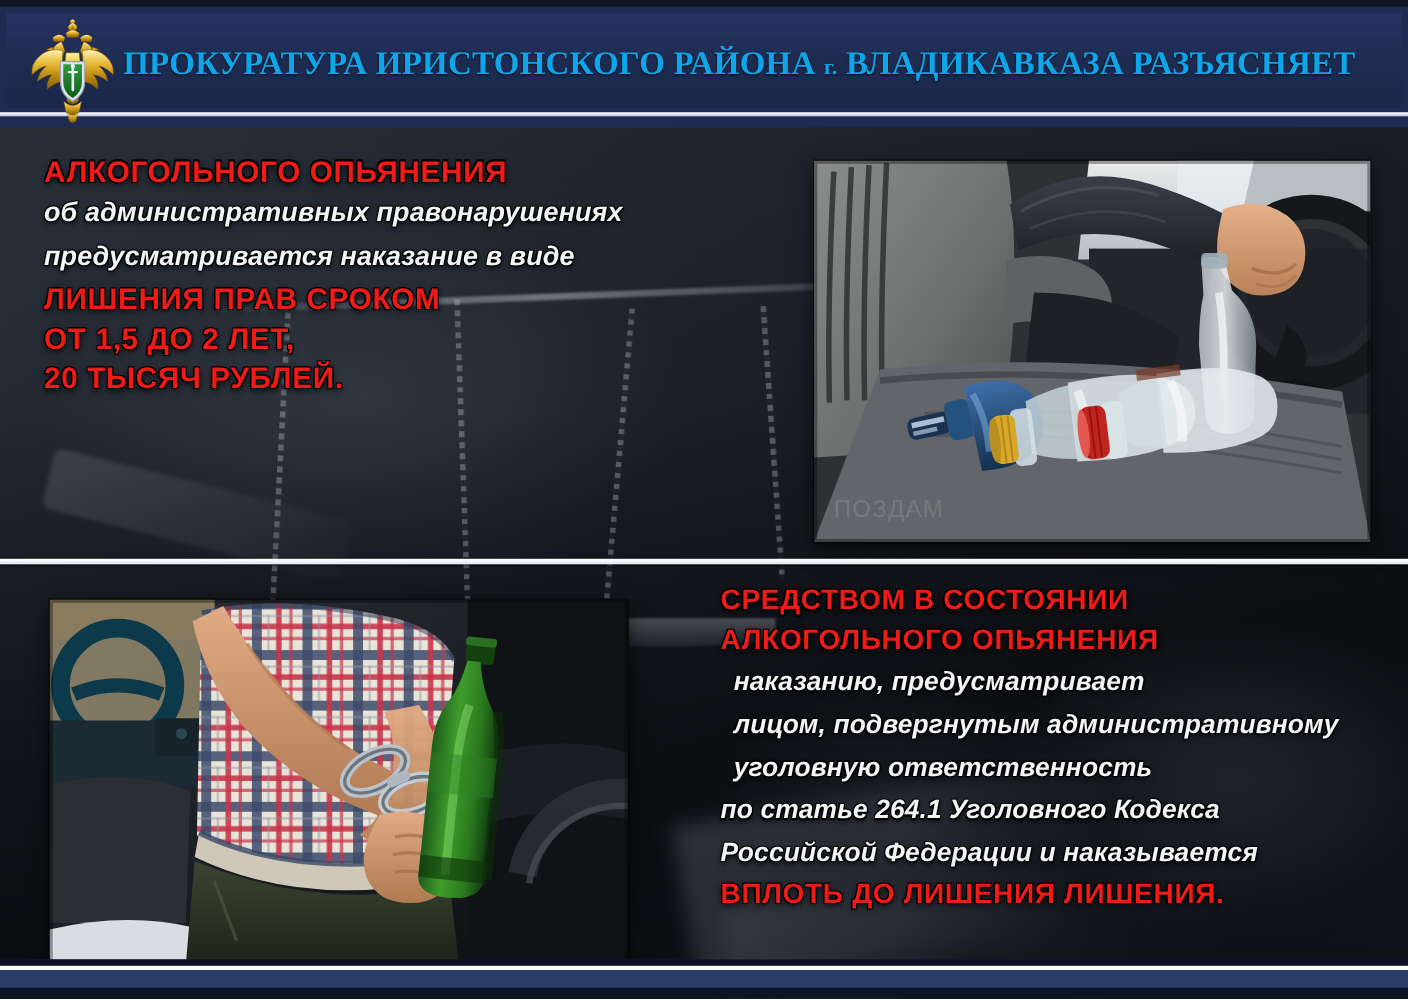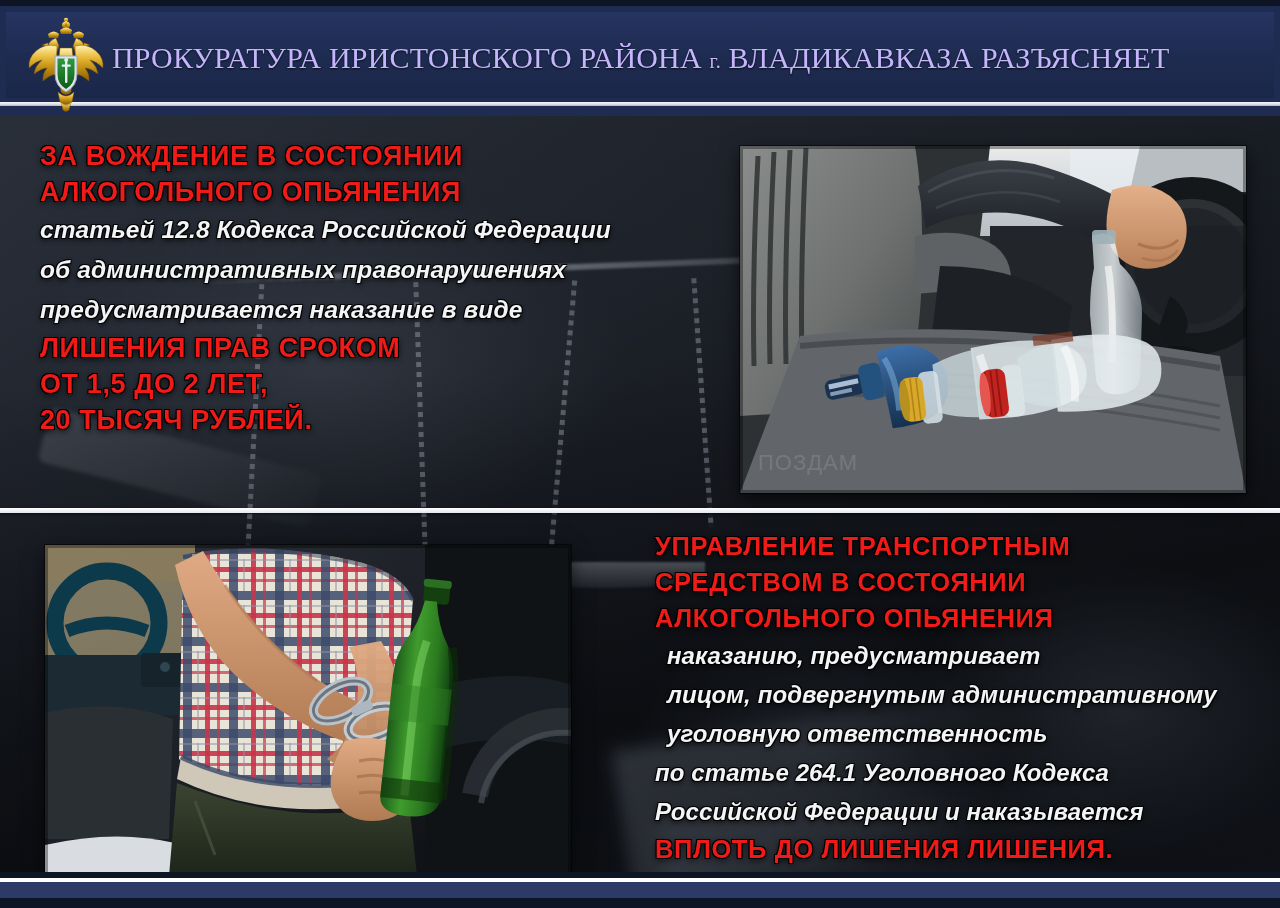--- a/index.html
+++ b/index.html
@@ -33,23 +33,23 @@
     position:absolute; left:0; right:0; top:100px; height:10px;
     background:#1f2c52;
   }
   .emblem{
     position:absolute; left:24px; top:10px;
     width:84px; height:96px;
   }
   .header-title{
     position:absolute; left:112px; top:50%; transform:translateY(-50%);
     font-family:"Liberation Serif", serif;
-    font-size:30px; font-weight:400;
+    font-size:30px; font-weight:700;
     letter-spacing:.2px;
-    color:#c4b5fd;
+    color:#0ea5e9;
     text-shadow:0 1px 2px rgba(0,0,0,.75);
     white-space:nowrap;
     text-align:right;
   }
   .header-title .small{ font-size:20px; }
 
   
   .body-bg{
     position:absolute; left:0; top:110px; width:1280px; height:762px;
     background:
@@ -260,23 +260,21 @@
     </div>
 
     <div class="header-title">
       <span>ПРОКУРАТУРА ИРИСТОНСКОГО РАЙОНА</span>
       <span class="small">г.</span>
       <span>ВЛАДИКАВКАЗА РАЗЪЯСНЯЕТ</span>
     </div>
   </div>
 
   <div class="txt-block" id="block-top-left">
-    <div class="line red">ЗА ВОЖДЕНИЕ В СОСТОЯНИИ</div>
     <div class="line red">АЛКОГОЛЬНОГО ОПЬЯНЕНИЯ</div>
-    <div class="line white">статьей 12.8 Кодекса Российской Федерации</div>
     <div class="line white">об административных правонарушениях</div>
     <div class="line white">предусматривается наказание в виде</div>
     <div class="line red">ЛИШЕНИЯ ПРАВ СРОКОМ</div>
     <div class="line red">ОТ 1,5 ДО 2 ЛЕТ,</div>
     <div class="line red">20 ТЫСЯЧ РУБЛЕЙ.</div>
   </div>
 
   <div class="photo" id="photo-car-bottles">
     <svg class="pic" viewBox="0 0 506 347" preserveAspectRatio="xMidYMid slice" aria-hidden="true">
       <defs>
@@ -496,21 +494,20 @@
         <path d="M400 100 q6 26 6 54 l0 98" stroke="#0b2b09" stroke-width="9" opacity=".6" fill="none"></path>
         <rect x="344" y="142" width="60" height="36" fill="#2e8024" opacity=".45"></rect>
         <rect x="344" y="236" width="62" height="20" fill="#0d3209" opacity=".6"></rect>
       </g>
 
       <rect width="526" height="331" fill="none" stroke="#000" stroke-width="6" opacity=".35"></rect>
     </svg>
   </div>
 
   <div class="txt-block" id="block-bottom-right">
-    <div class="line red">УПРАВЛЕНИЕ ТРАНСПОРТНЫМ</div>
     <div class="line red">СРЕДСТВОМ В СОСТОЯНИИ</div>
     <div class="line red">АЛКОГОЛЬНОГО ОПЬЯНЕНИЯ</div>
     <div class="line white indent">наказанию, предусматривает</div>
     <div class="line white indent">лицом, подвергнутым административному</div>
     <div class="line white indent">уголовную ответственность</div>
     <div class="line white">по статье 264.1 Уголовного Кодекса</div>
     <div class="line white">Российской Федерации и наказывается</div>
     <div class="line red">ВПЛОТЬ ДО ЛИШЕНИЯ ЛИШЕНИЯ.</div>
   </div>
 

